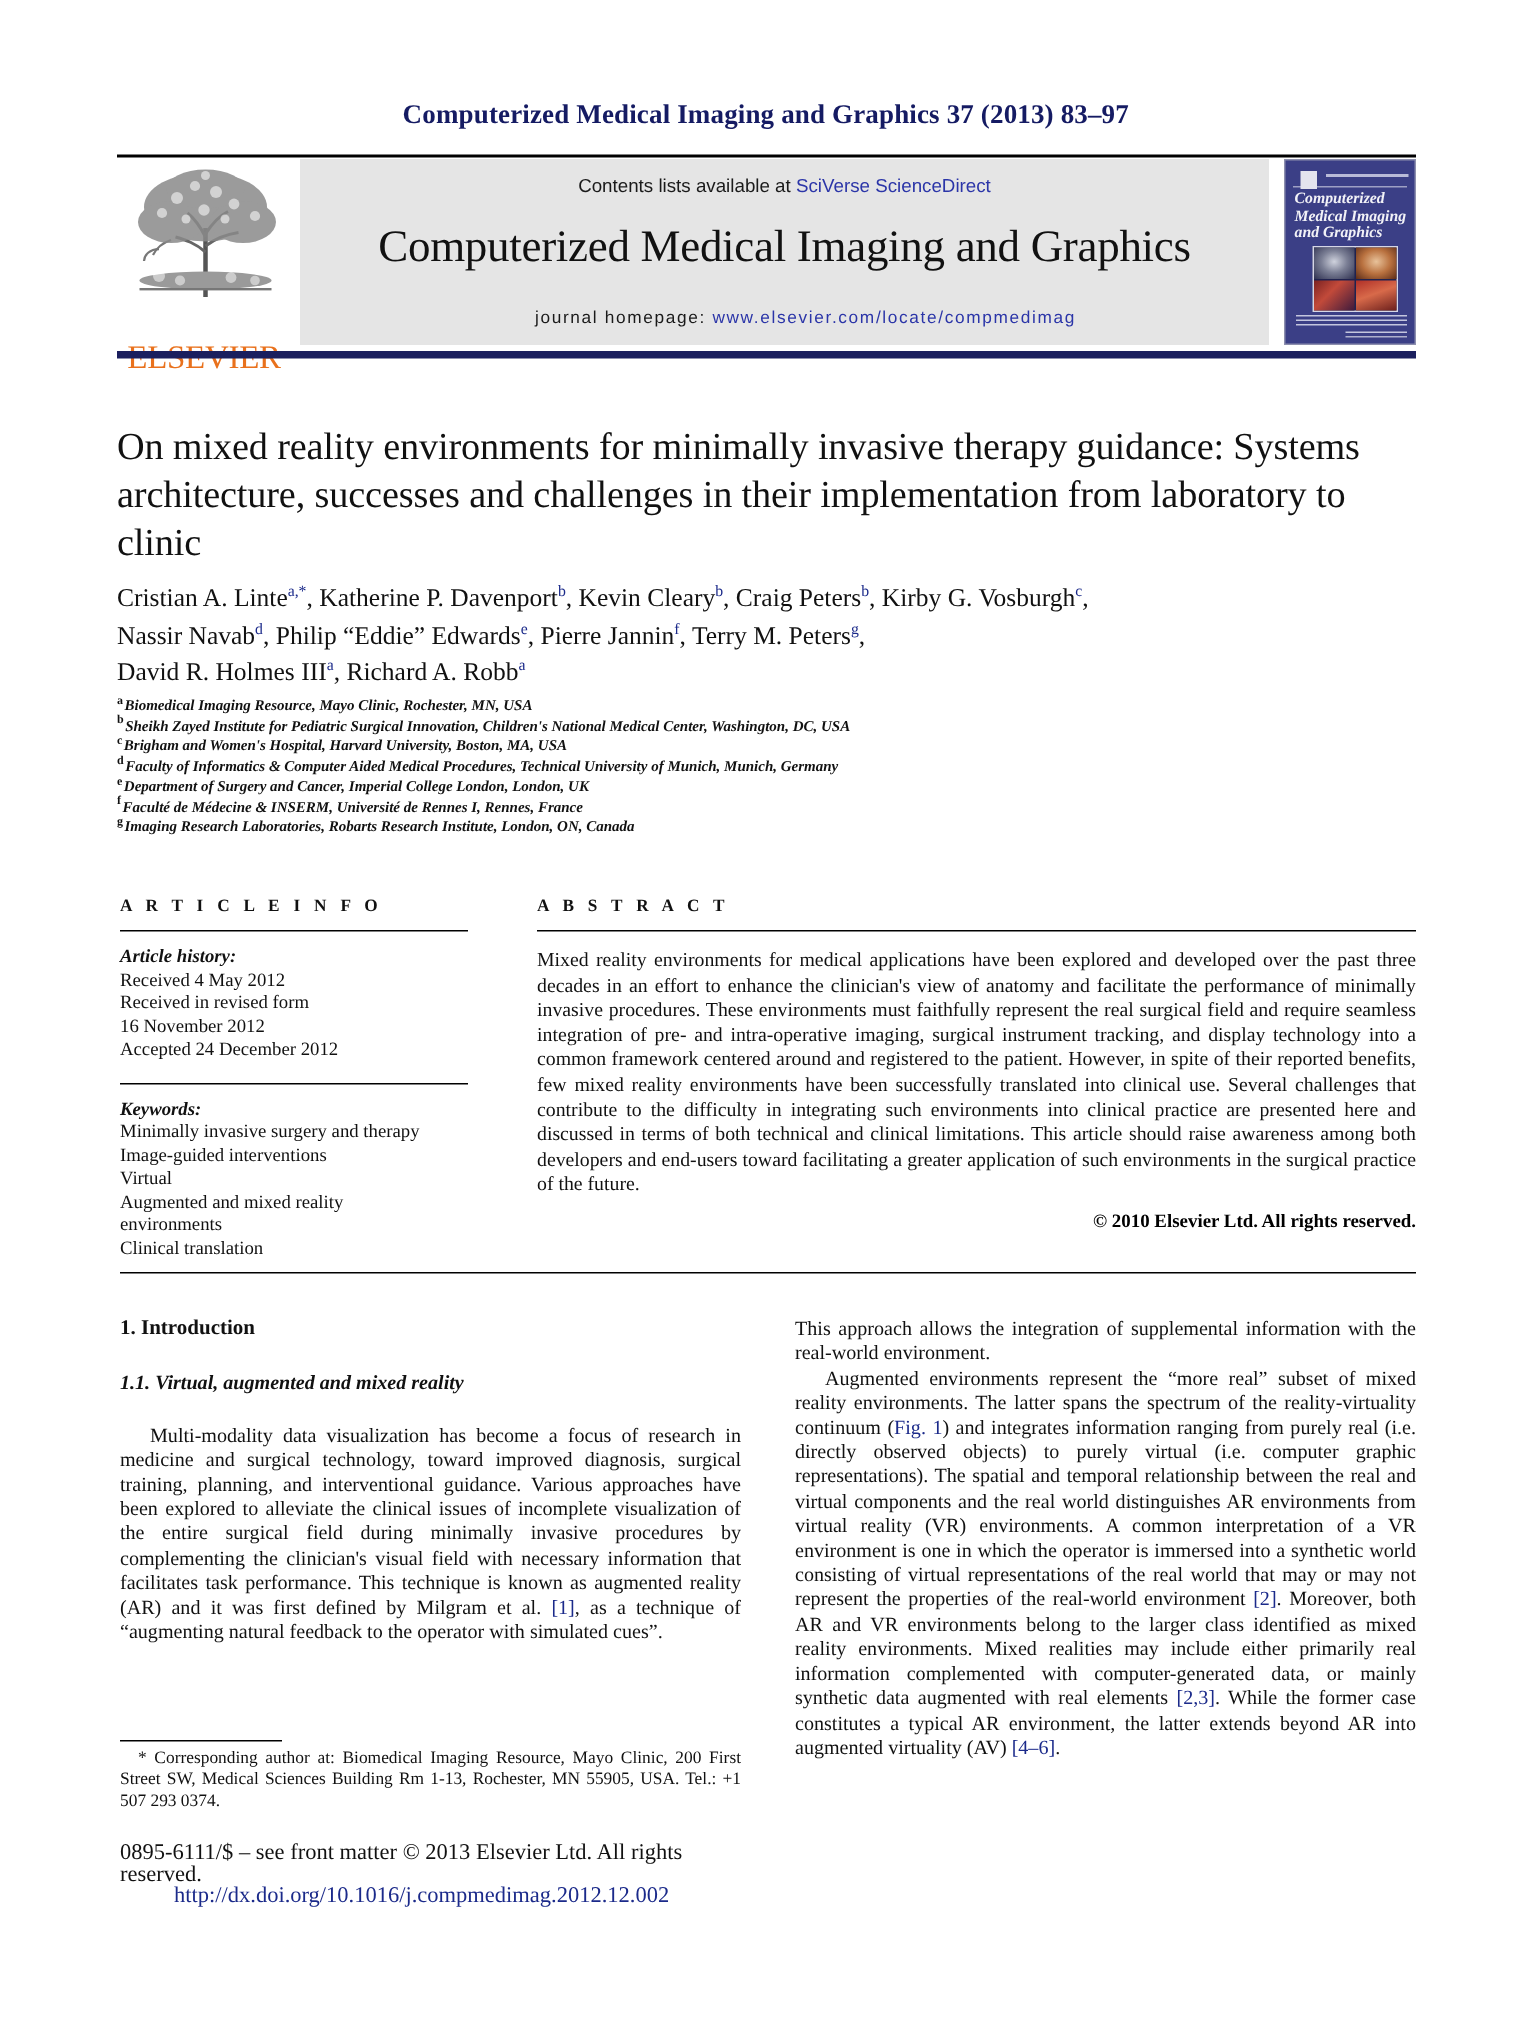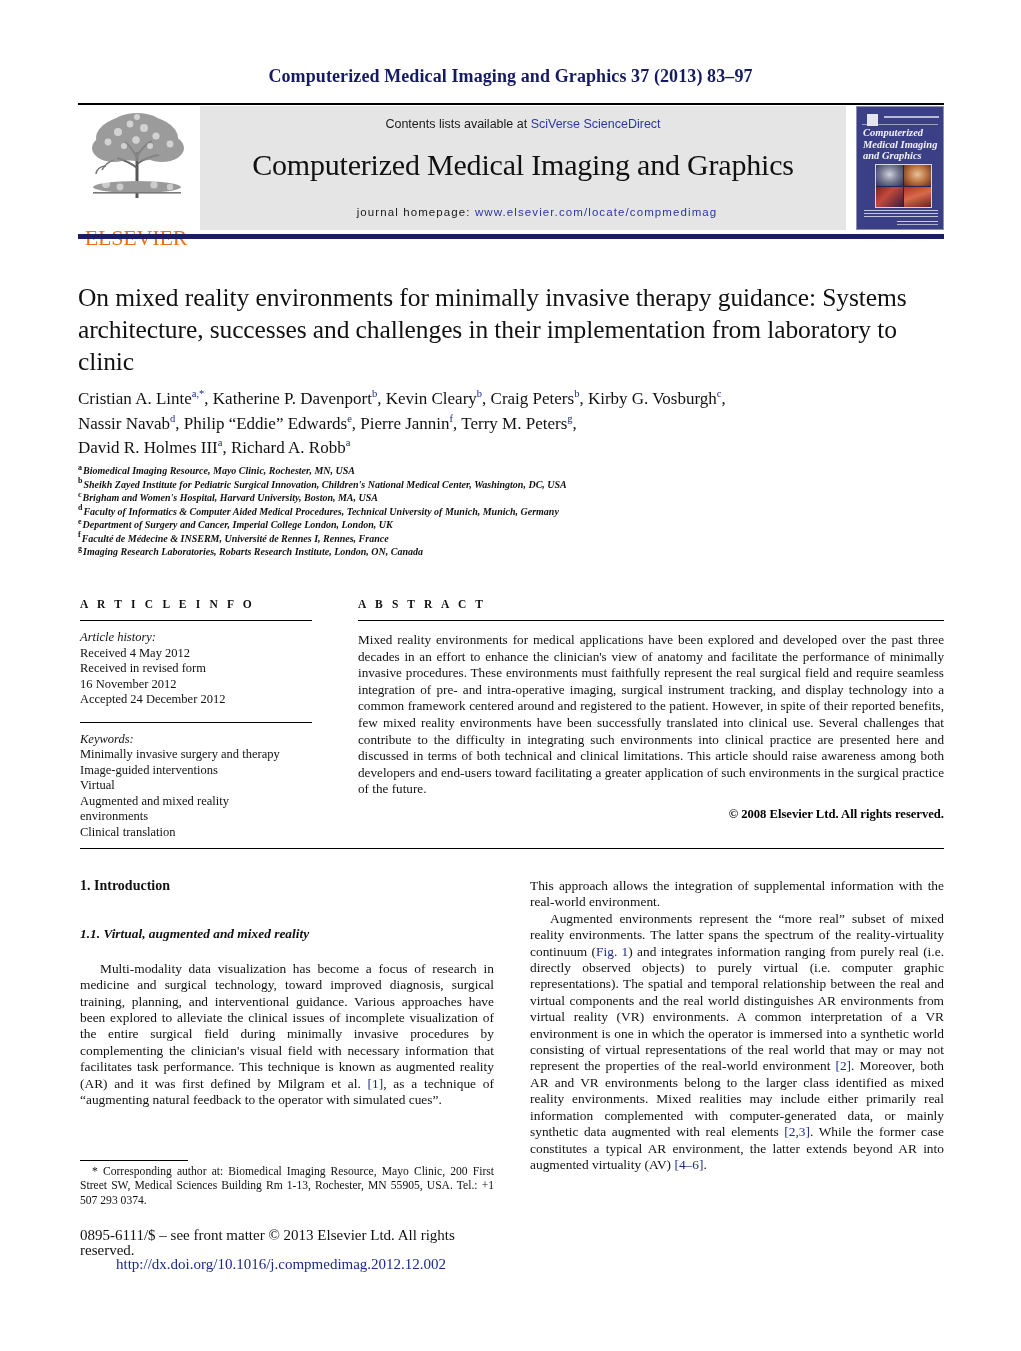--- a/index.html
+++ b/index.html
@@ -261,21 +261,21 @@
   }
   .info-block {
     font-family: "Liberation Serif", serif;
     font-size: 12.5px;
     line-height: 15.5px;
     color: #111;
     margin-top: 9px;
   }
   .info-block .lbl {
     font-style: italic;
-    font-weight: normal;
+    font-weight: bold;
   }
   .info-rule {
     height: 1px;
     background: #000;
     margin-top: 14px;
   }
   .abstract-body {
     font-family: "Liberation Serif", serif;
     font-size: 13.2px;
     line-height: 16.6px;
@@ -306,21 +306,21 @@
     font-size: 13.4px;
     line-height: 16.4px;
     text-align: justify;
     color: #111;
   }
   .body-left { left: 80px; }
   .body-right { left: 530px; }
   .h1 {
     font-weight: bold;
     font-size: 14px;
-    margin: 0 0 32px 0;
+    margin: 0 0 20px 0;
     text-align: left;
   }
   .h2 {
     font-weight: bold;
     font-style: italic;
     font-size: 13.4px;
     margin: 0 0 18px 0;
     text-align: left;
   }
   .para { margin: 0; text-indent: 20px; }
@@ -482,21 +482,21 @@
       <div>Augmented and mixed reality</div>
       <div>environments</div>
       <div>Clinical translation</div>
     </div>
   </div>
 
   <div class="col-abs">
     <div class="sec-head">A B S T R A C T</div>
     <div class="rule"></div>
     <div class="abstract-body">Mixed reality environments for medical applications have been explored and developed over the past three decades in an effort to enhance the clinician's view of anatomy and facilitate the performance of minimally invasive procedures. These environments must faithfully represent the real surgical field and require seamless integration of pre- and intra-operative imaging, surgical instrument tracking, and display technology into a common framework centered around and registered to the patient. However, in spite of their reported benefits, few mixed reality environments have been successfully translated into clinical use. Several challenges that contribute to the difficulty in integrating such environments into clinical practice are presented here and discussed in terms of both technical and clinical limitations. This article should raise awareness among both developers and end-users toward facilitating a greater application of such environments in the surgical practice of the future.</div>
-    <div class="copyright">© 2008 Elsevier Ltd. All rights reserved.</div>
+    <div class="copyright">© 2010 Elsevier Ltd. All rights reserved.</div>
   </div>
 
   <div class="abs-rule-bottom"></div>
 
   <div class="body-col body-left">
     <div class="h1">1. Introduction</div>
     <div class="h2">1.1. Virtual, augmented and mixed reality</div>
     <p class="para first"><span>Multi-modality data visualization has become a focus of research in medicine and surgical technology, toward improved diagnosis, surgical training, planning, and interventional guidance. Various approaches have been explored to alleviate the clinical issues of incomplete visualization of the entire surgical field during minimally invasive procedures by complementing the clinician's visual field with necessary information that facilitates task performance. This technique is known as augmented reality (AR) and it was first defined by Milgram et al. </span><span class="ref">[1]</span><span>, as a technique of “augmenting natural feedback to the operator with simulated cues”.</span></p>
   </div>
 

